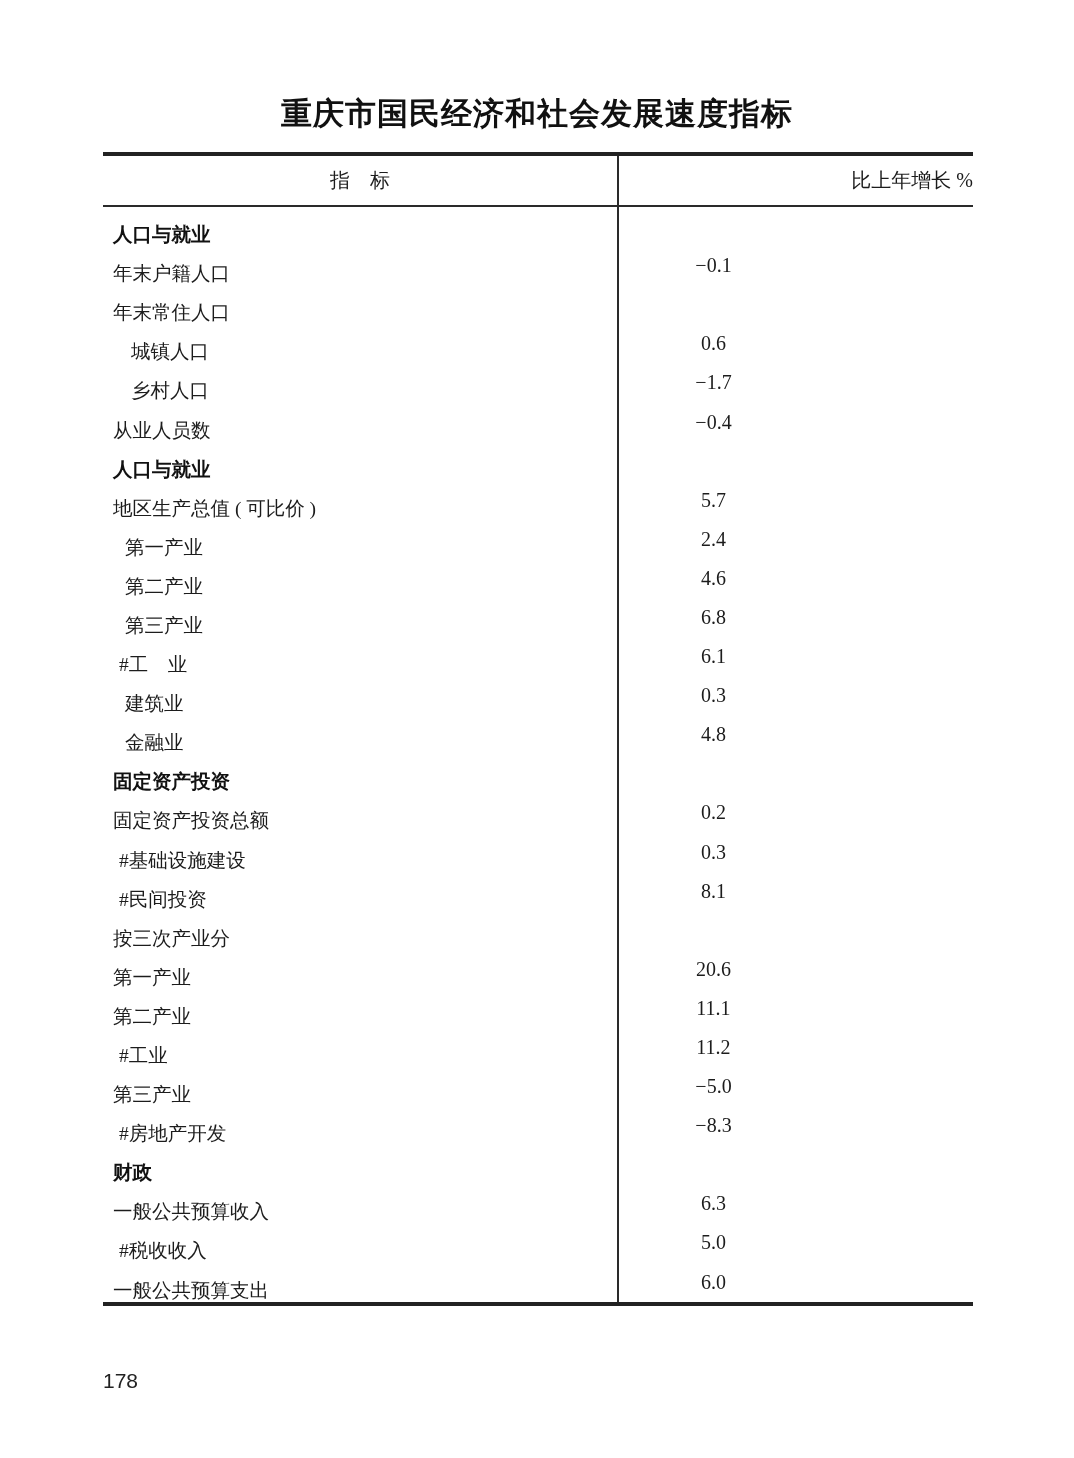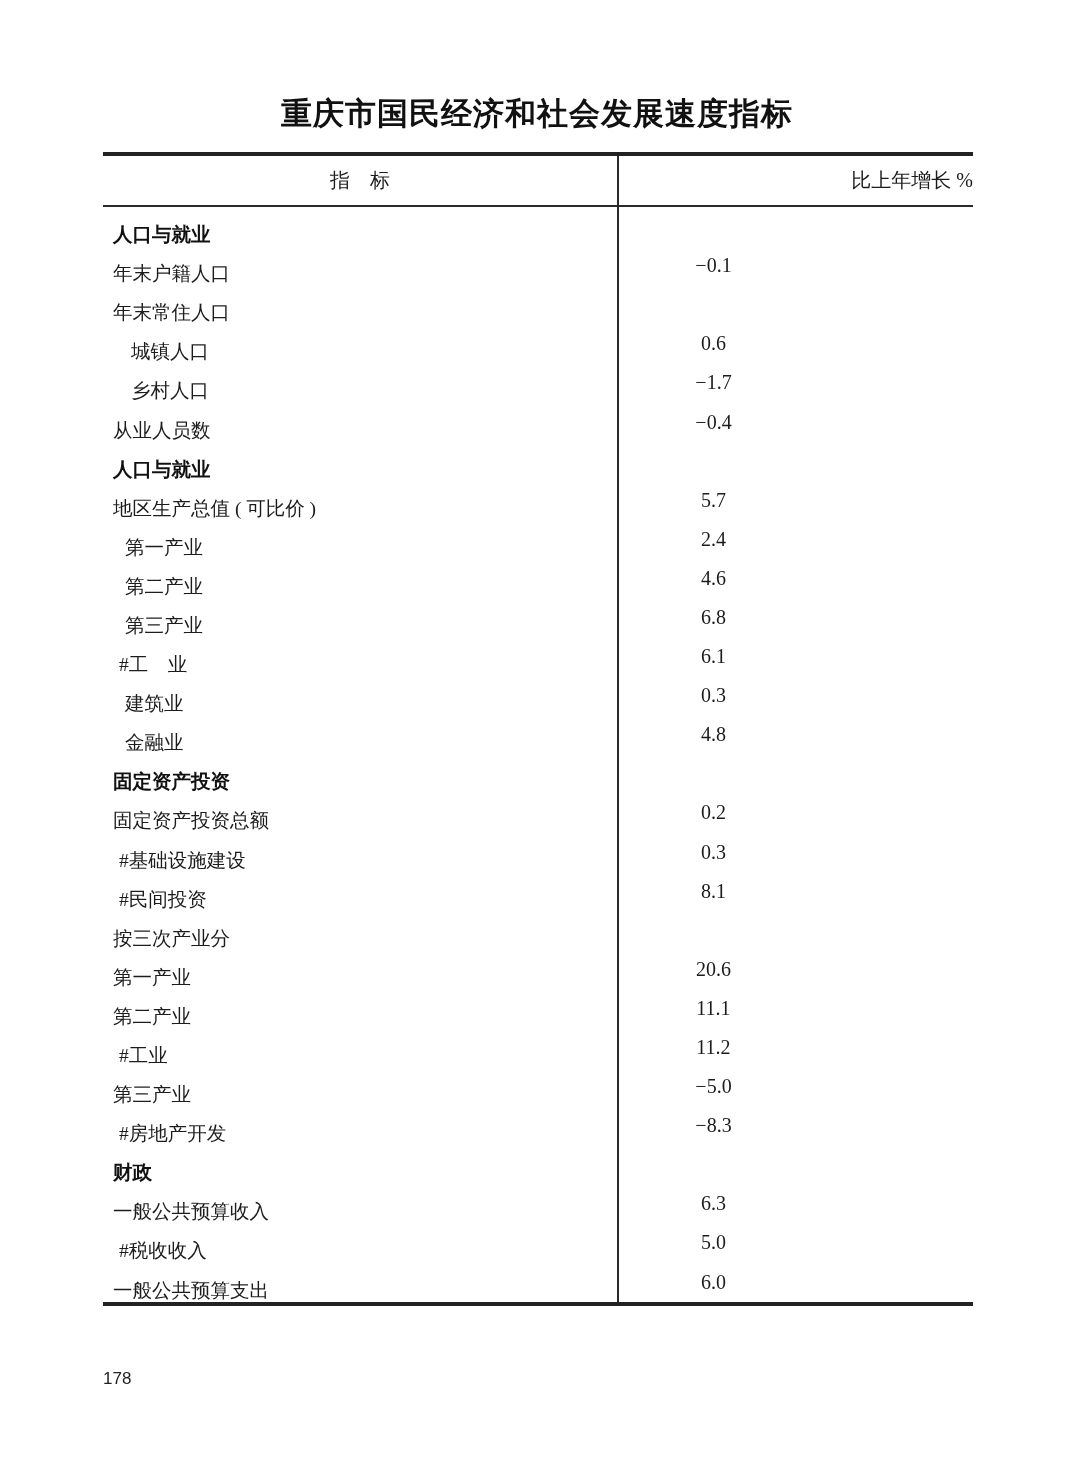--- a/index.html
+++ b/index.html
@@ -82,21 +82,21 @@
     color: #111111;
   }
   .indent-1 { padding-left: 16px; }
   .indent-2 { padding-left: 22px; }
   .indent-3 { padding-left: 28px; }
   .pageno {
     position: absolute;
     left: 103px;
     top: 1369px;
     font-family: "Liberation Sans", "DejaVu Sans", sans-serif;
-    font-size: 17px;
+    font-size: 21px;
     color: #222222;
   }
 </style>
 </head>
 <body>
 
 <div class="page">
 
   <h1 class="doc-title">重庆市国民经济和社会发展速度指标</h1>
 

